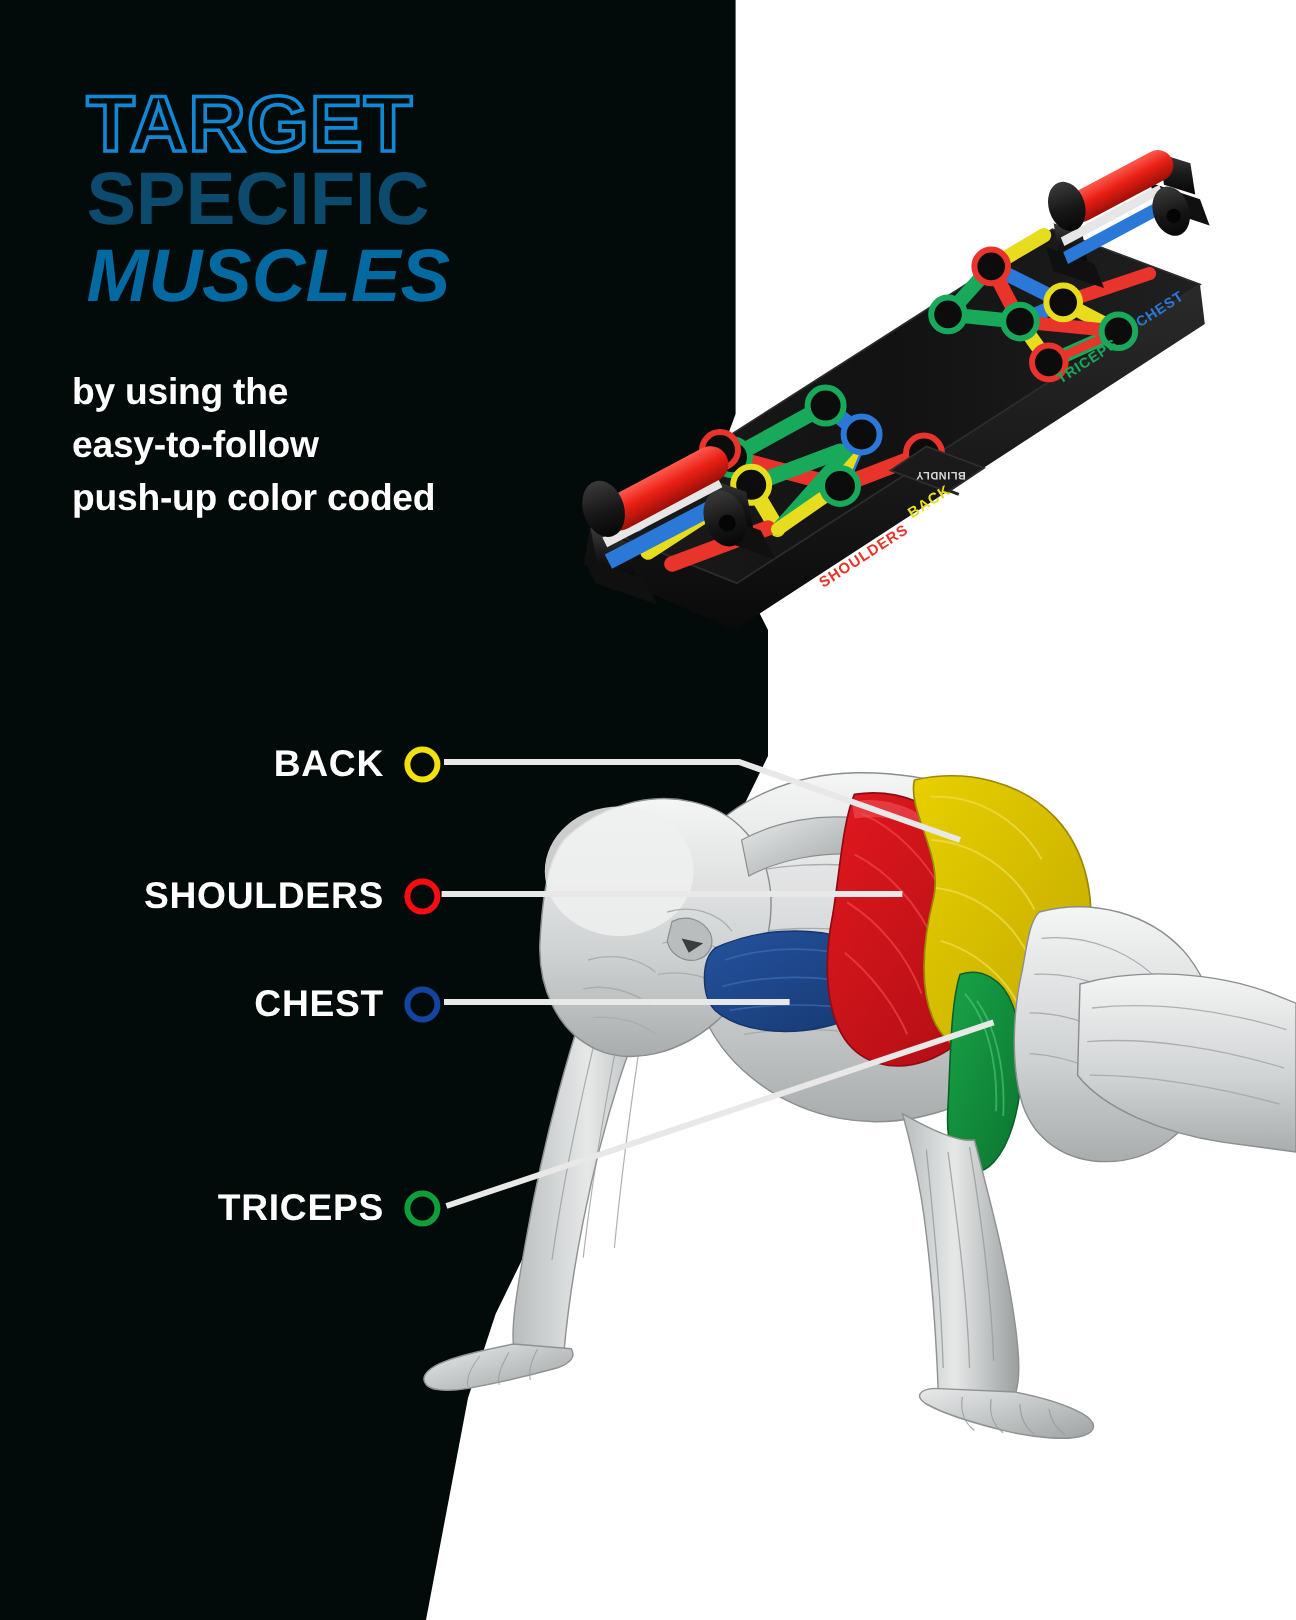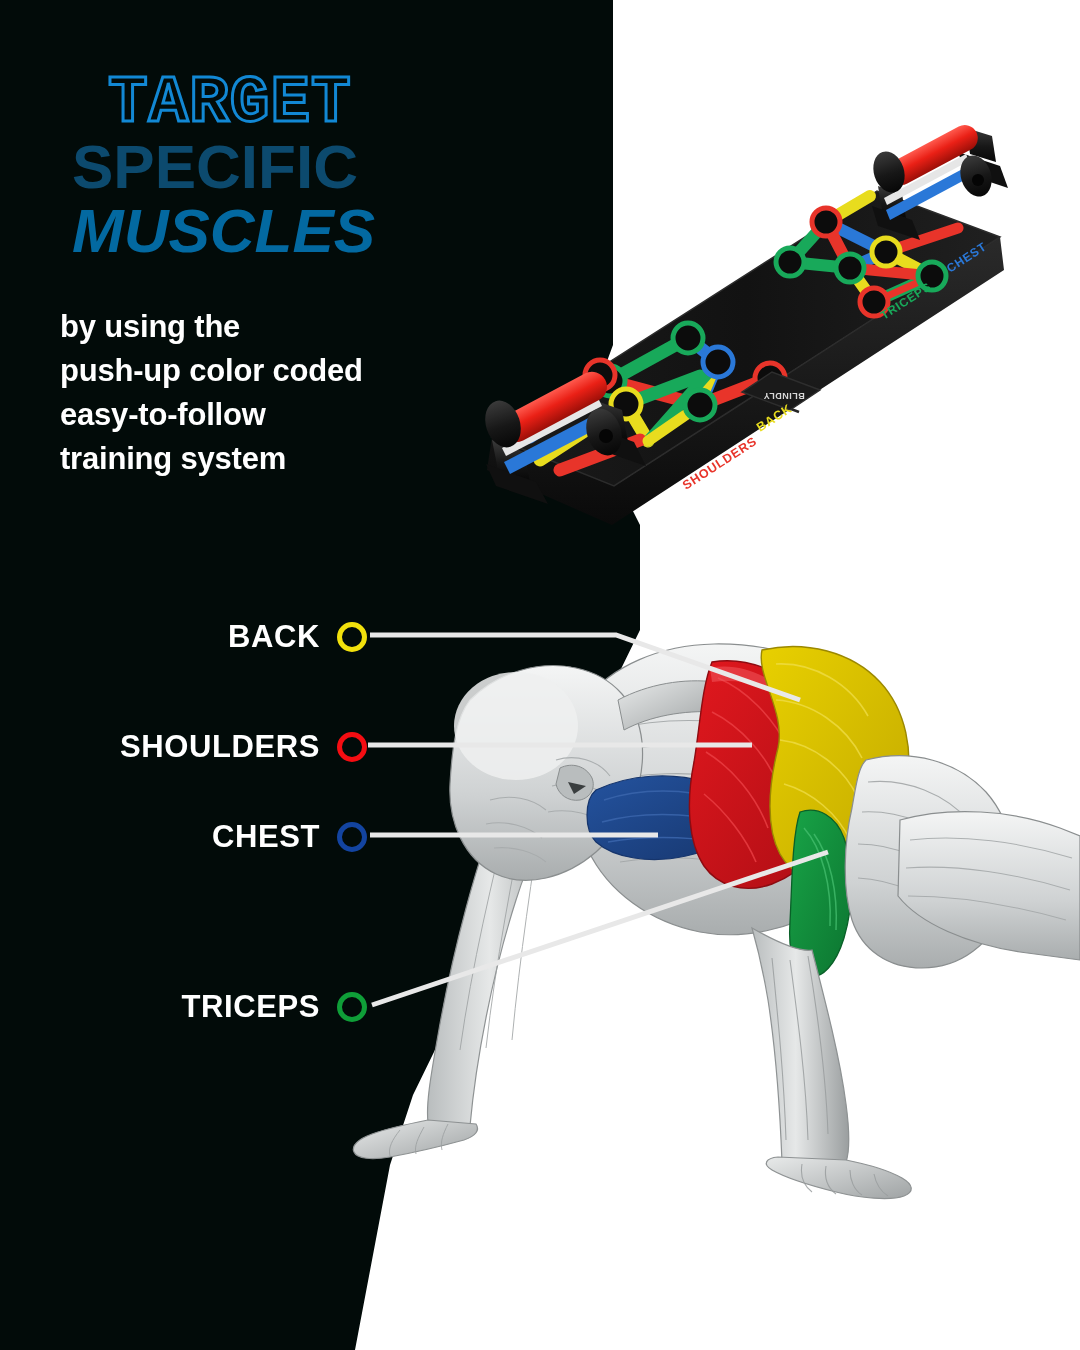--- a/index.html
+++ b/index.html
@@ -17,22 +17,21 @@
   .bg-dark  { position:absolute; inset:0; background:#020b09;
               clip-path: polygon(0 0, 613px 0, 613px 345px, 586px 418px, 640px 525px,
                                  640px 630px, 413px 1095px, 390px 1165px, 355px 1350px, 0 1350px); }
 
   
   .headline { position:absolute; left:72px; top:72px; width:420px; }
   .h-outline {
     font-size:66px; font-weight:bold; letter-spacing:1px; line-height:0.96;
     color:transparent;
     -webkit-text-stroke:3px #1288d4;
-    font-family:Liberation Mono, monospace;
-    margin-left:36px;
+    font-family:Liberation Sans, sans-serif;
   }
   .h-solid {
     font-size:62px; font-weight:bold; letter-spacing:0px; line-height:1.02;
     color:#1288d4;
   }
   .subcopy {
     position:absolute; left:60px; top:305px; width:400px;
     color:#ffffff; font-size:31px; font-weight:bold; line-height:1.42;
     letter-spacing:-0.2px;
   }
@@ -352,23 +351,22 @@
   </svg>
 
   <div class="headline">
     <div class="h-outline" style="-webkit-text-stroke: 3px rgb(18, 136, 212);">TARGET</div>
     <div class="h-solid" style="color: #0c4a6e;">SPECIFIC</div>
     <div class="h-solid" style="color: #0369a1; font-style: italic;">MUSCLES</div>
   </div>
 
   <div class="subcopy">
     <div>by using the</div>
+    <div>easy-to-follow</div>
     <div>push-up color coded</div>
-    <div>easy-to-follow</div>
-    <div>training system</div>
   </div>
 
   <div class="legend-item" id="lg-back">
     <span class="legend-label">BACK</span>
     <span class="ring" style="border-color: rgb(242, 225, 12);"></span>
   </div>
   <div class="legend-item" id="lg-shoulders">
     <span class="legend-label">SHOULDERS</span>
     <span class="ring" style="border-color: rgb(245, 13, 18);"></span>
   </div>

